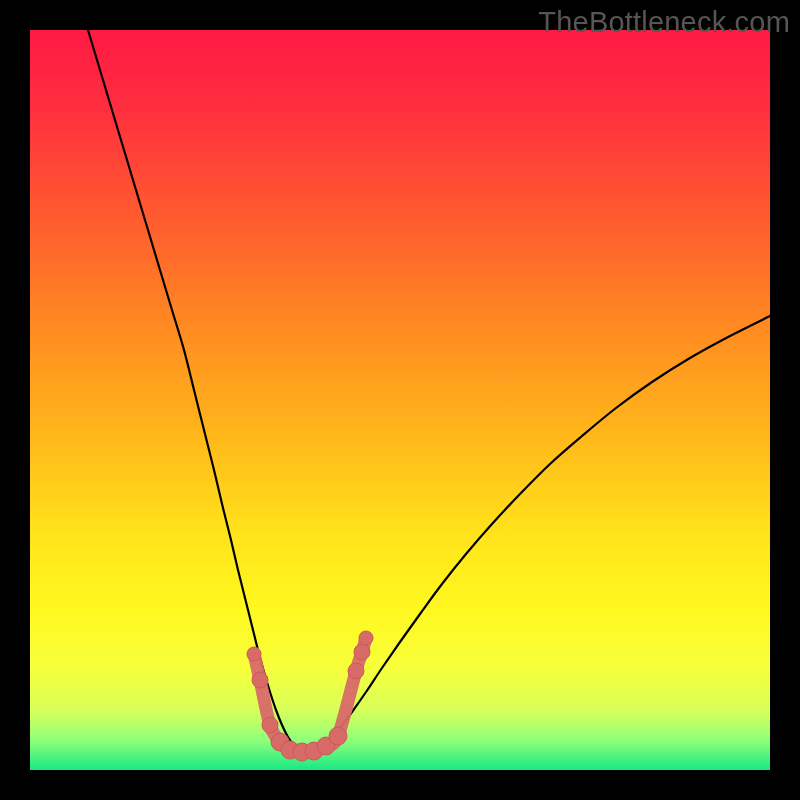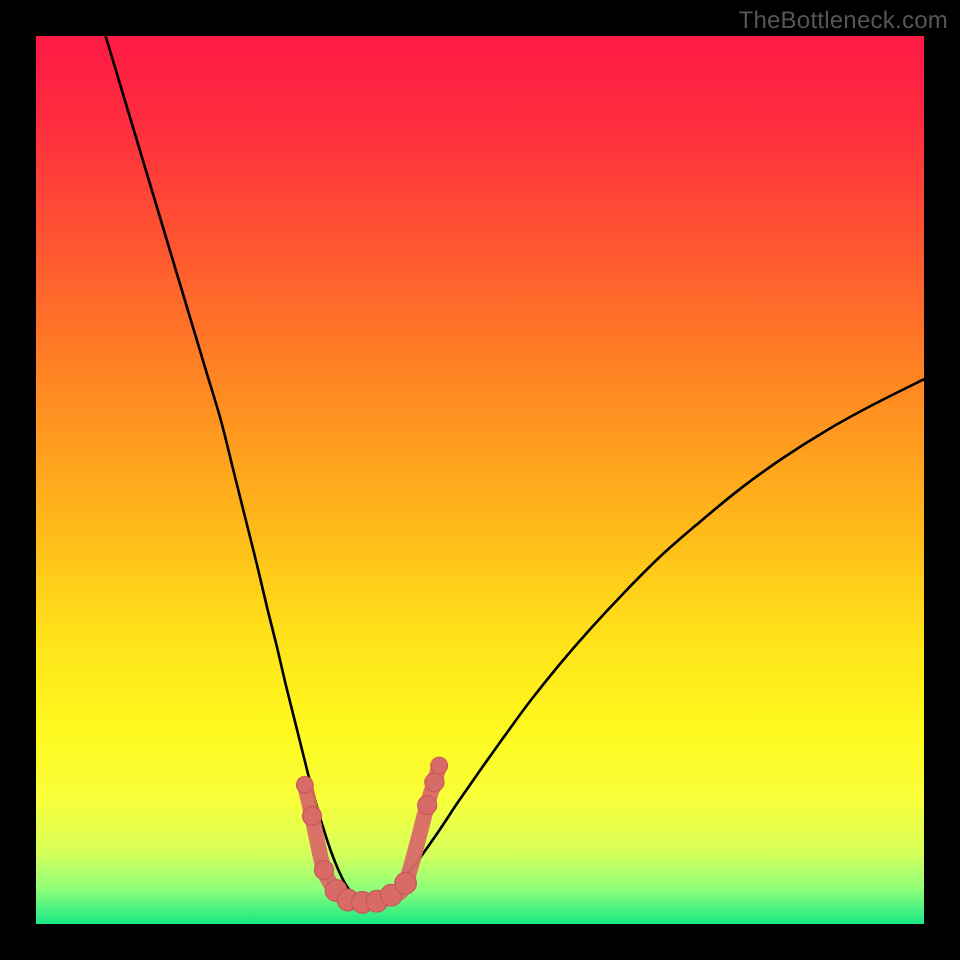--- a/index.html
+++ b/index.html
@@ -25,21 +25,21 @@
     top: 30px;
     width: 740px;
     height: 740px;
     overflow: hidden;
   }
   .watermark {
     position: absolute;
     top: 6px;
     right: 10px;
     color: #565656;
-    font-size: 20px;
+    font-size: 29px;
     font-weight: 400;
     letter-spacing: 0.2px;
     z-index: 30;
     user-select: none;
   }
 </style>
 </head>
 <body>
 
 <div class="frame">

